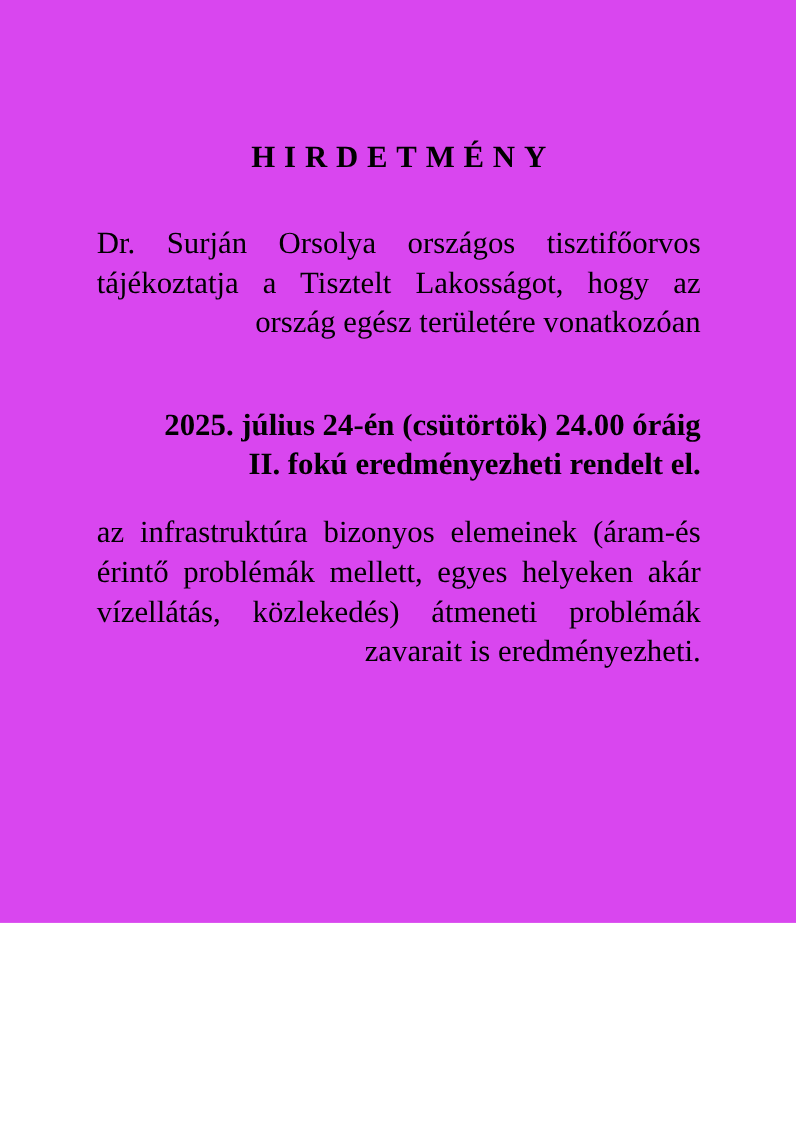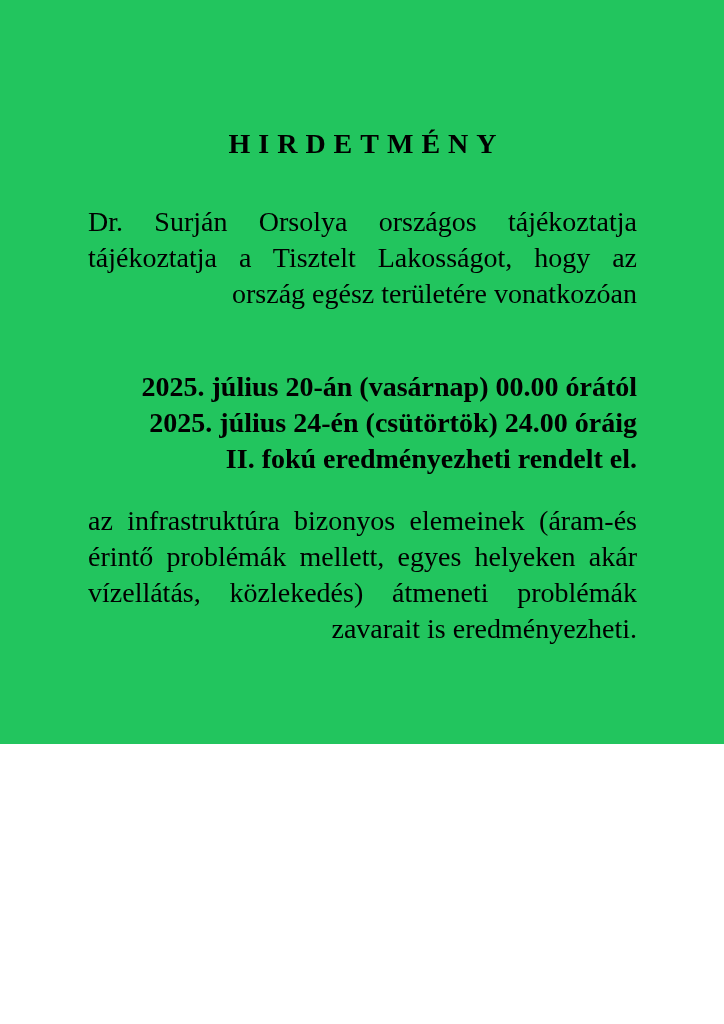--- a/index.html
+++ b/index.html
@@ -10,22 +10,22 @@
   body {
     width: 724px;
     height: 1024px;
     overflow: hidden;
     font-family: "Liberation Serif", "DejaVu Serif", serif;
     color: #000000;
   }
   .page {
     box-sizing: border-box;
     width: 724px;
-    height: 744px;
-    background: #22c55e;
+    height: 839px;
+    background: #d946ef;
     padding: 126px 87px 0 88px;
   }
   .doc-title {
     margin: 0;
     font-size: 28px;
     font-weight: bold;
     line-height: 36px;
     text-align: center;
     letter-spacing: 8px;
     padding-left: 8px; 
@@ -49,27 +49,26 @@
   }
 </style>
 </head>
 <body>
 
 <div class="page">
 
   <h1 class="doc-title">HIRDETMÉNY</h1>
 
   <div class="para para-intro">
-      <div class="line just">Dr. Surján Orsolya országos tájékoztatja</div>
+      <div class="line just">Dr. Surján Orsolya országos tisztifőorvos</div>
       <div class="line just">tájékoztatja a Tisztelt Lakosságot, hogy az</div>
       <div class="line">ország egész területére vonatkozóan</div>
     </div>
 
   <div class="para para-alert">
-      <div class="line">2025. július 20-án (vasárnap) 00.00 órától</div>
       <div class="line">2025. július 24-én (csütörtök) 24.00 óráig</div>
       <div class="line">II. fokú eredményezheti rendelt el.</div>
     </div>
 
   <div class="para para-body">
       <div class="line just">az infrastruktúra bizonyos elemeinek (áram-és</div>
       <div class="line just">érintő problémák mellett, egyes helyeken akár</div>
       <div class="line just">vízellátás, közlekedés) átmeneti problémák</div>
       <div class="line">zavarait is eredményezheti.</div>
     </div>

